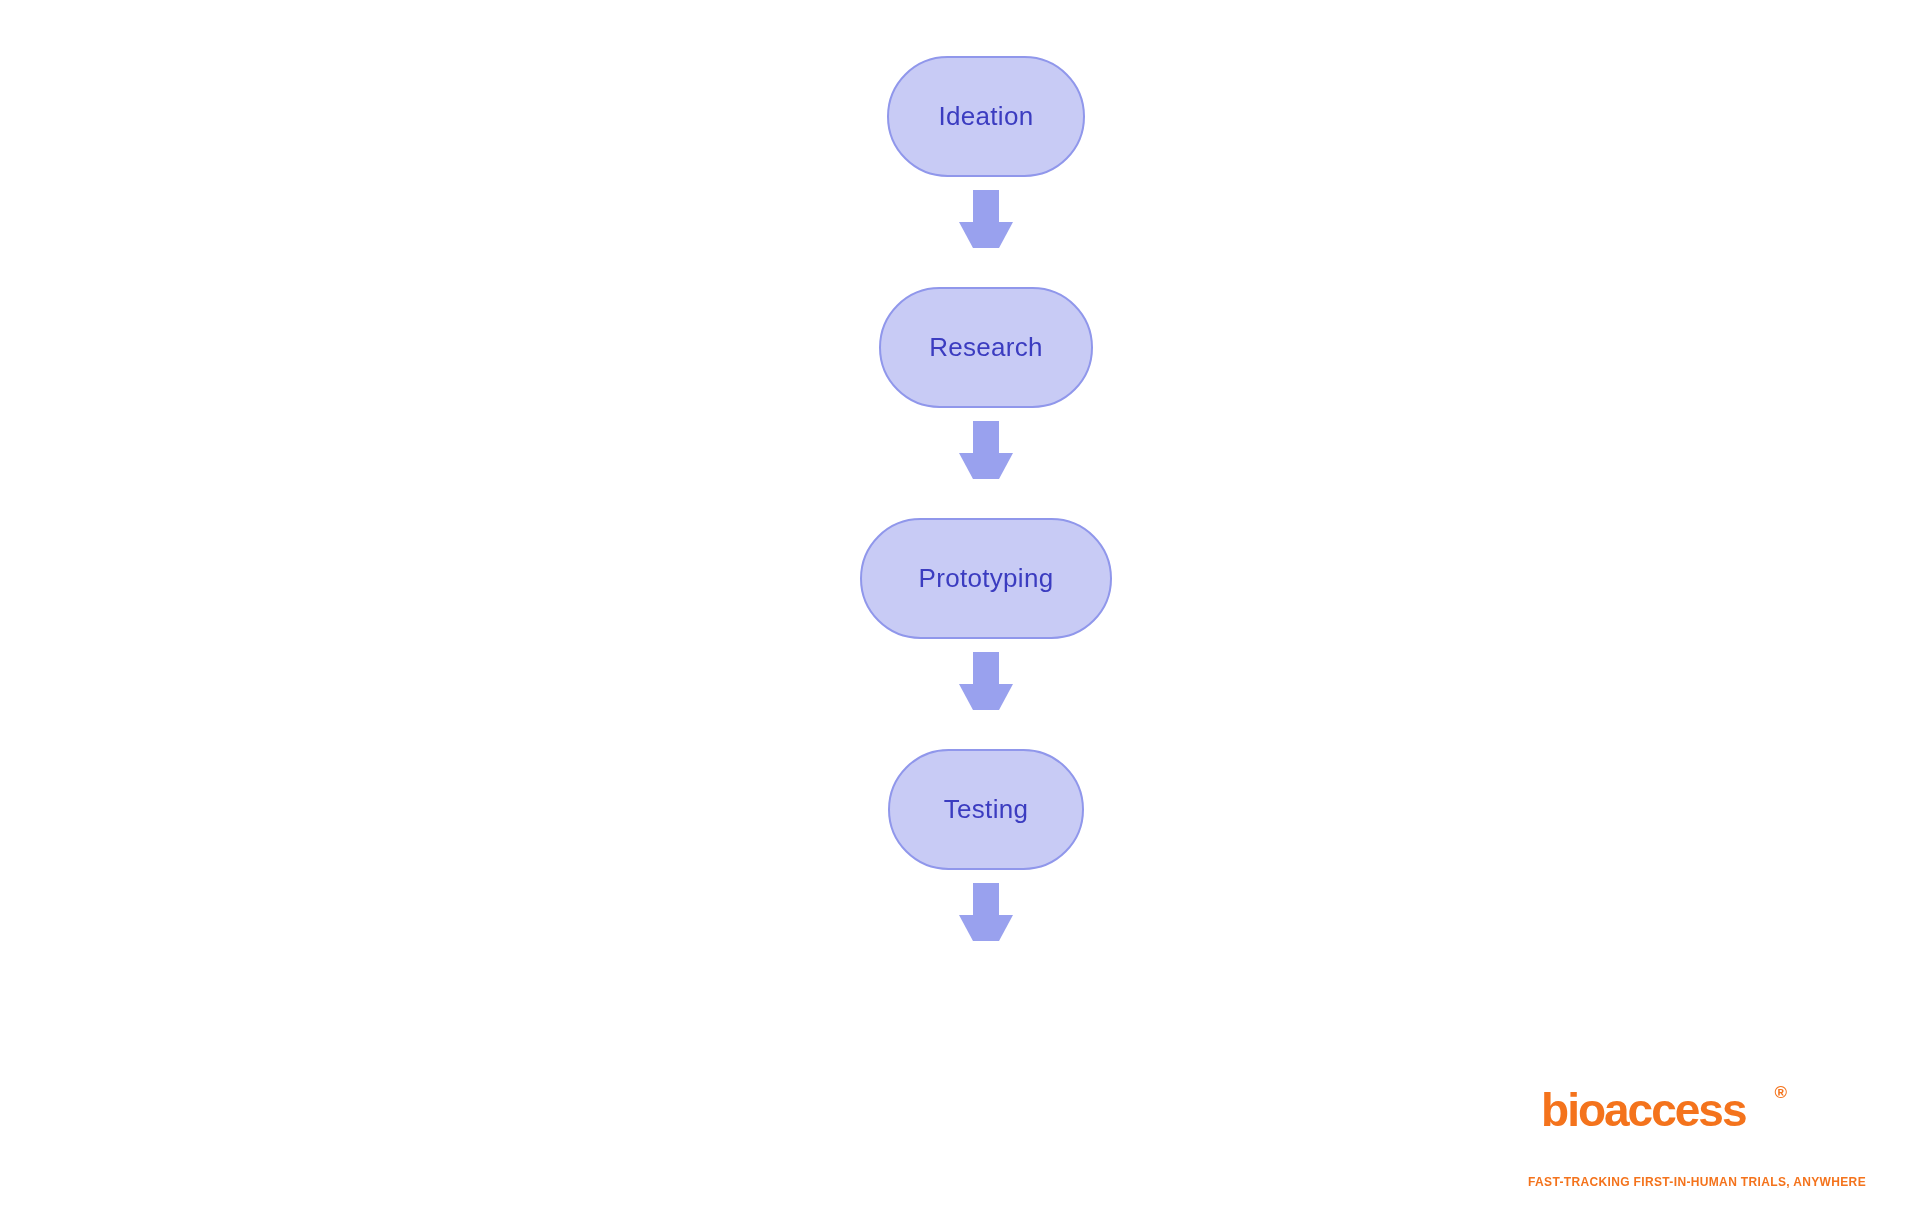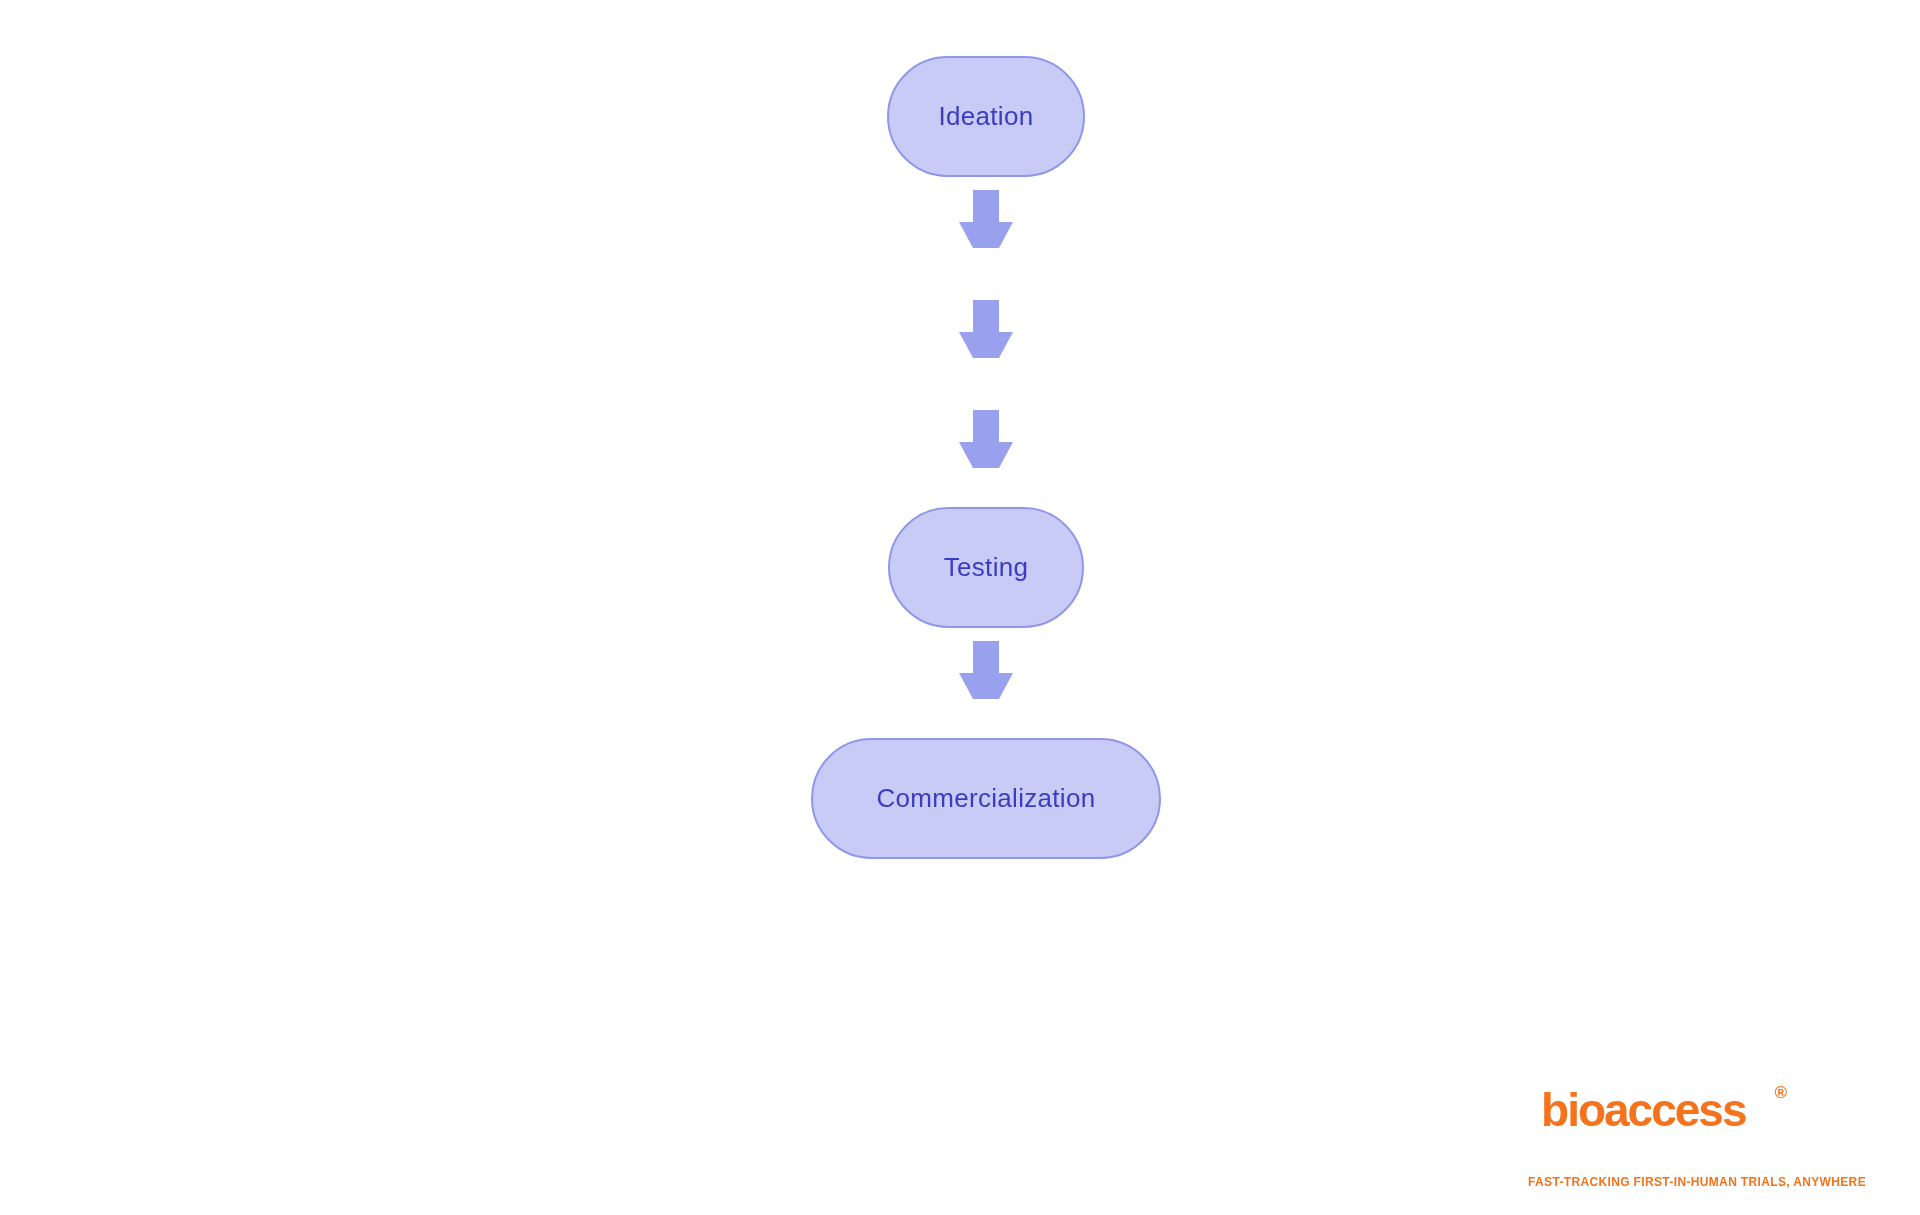--- a/index.html
+++ b/index.html
@@ -106,37 +106,40 @@
 <div class="canvas">
 
   <div class="flow" id="flow">
       <div class="node" data-node-id="ideation">
         <span>Ideation</span>
       </div>
       <div class="arrow">
         <div class="shaft"></div>
         <div class="head"></div>
       </div>
+      <div class="node" data-node-id="research">
+        <span>Research</span>
+      </div>
       <div class="arrow">
         <div class="shaft"></div>
         <div class="head"></div>
+      </div>
+      <div class="node" data-node-id="prototyping">
+        <span>Prototyping</span>
       </div>
       <div class="arrow">
         <div class="shaft"></div>
         <div class="head"></div>
       </div>
       <div class="node" data-node-id="testing">
         <span>Testing</span>
       </div>
       <div class="arrow">
         <div class="shaft"></div>
         <div class="head"></div>
-      </div>
-      <div class="node" data-node-id="commercialization">
-        <span>Commercialization</span>
       </div>
     </div>
 
   <div class="logo">
     <div class="wordmark-row">
       <span class="wordmark">bioaccess</span>
       <span class="reg">®</span>
     </div>
     <div class="tagline">FAST-TRACKING FIRST-IN-HUMAN TRIALS, ANYWHERE</div>
   </div>

